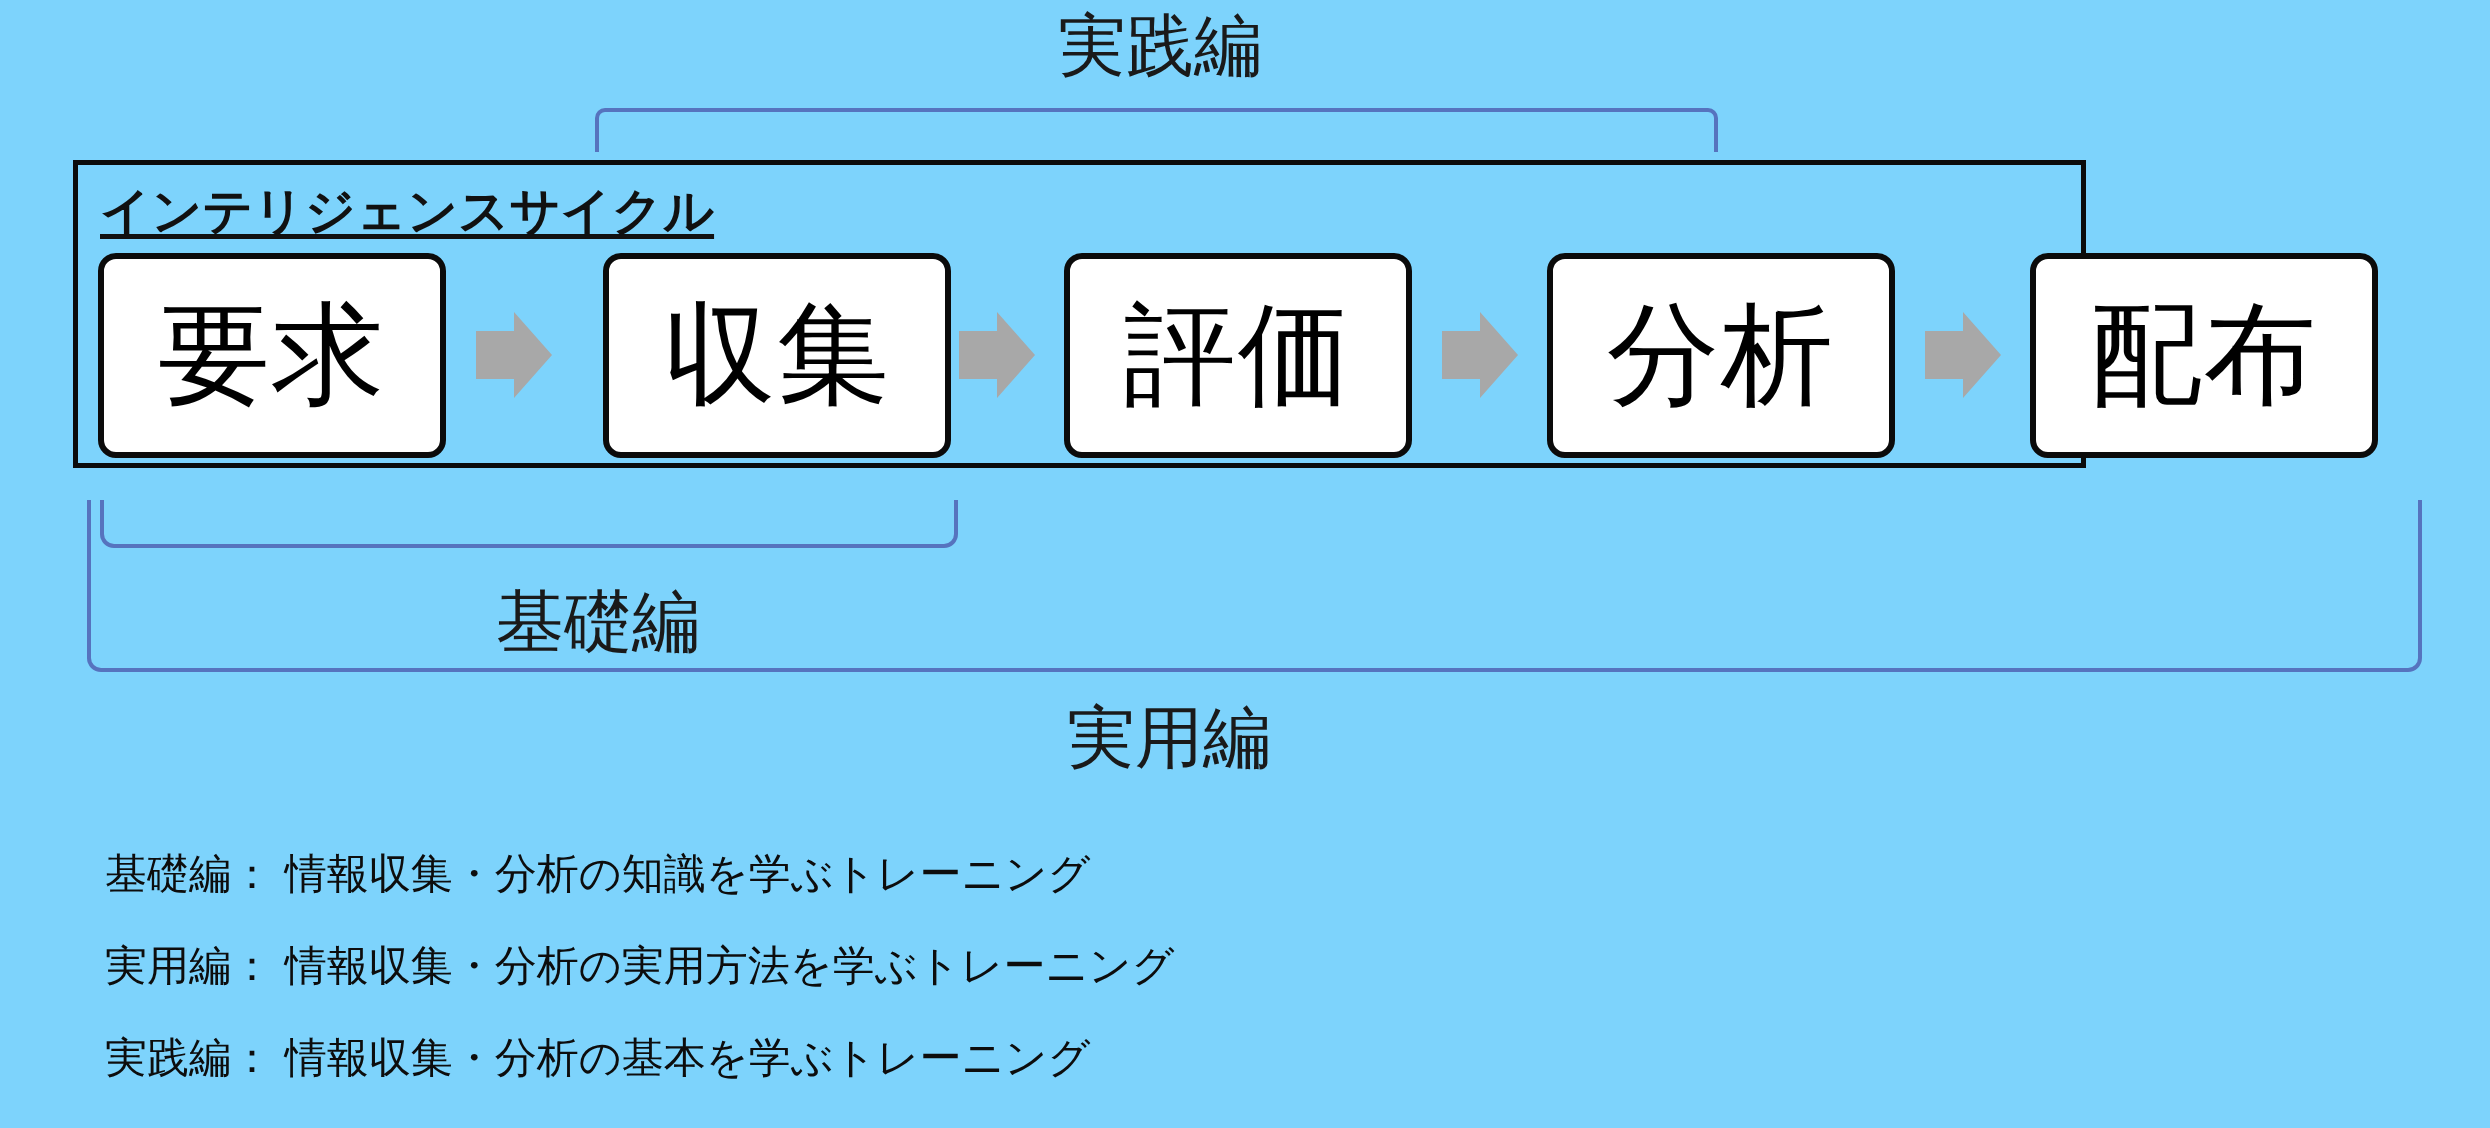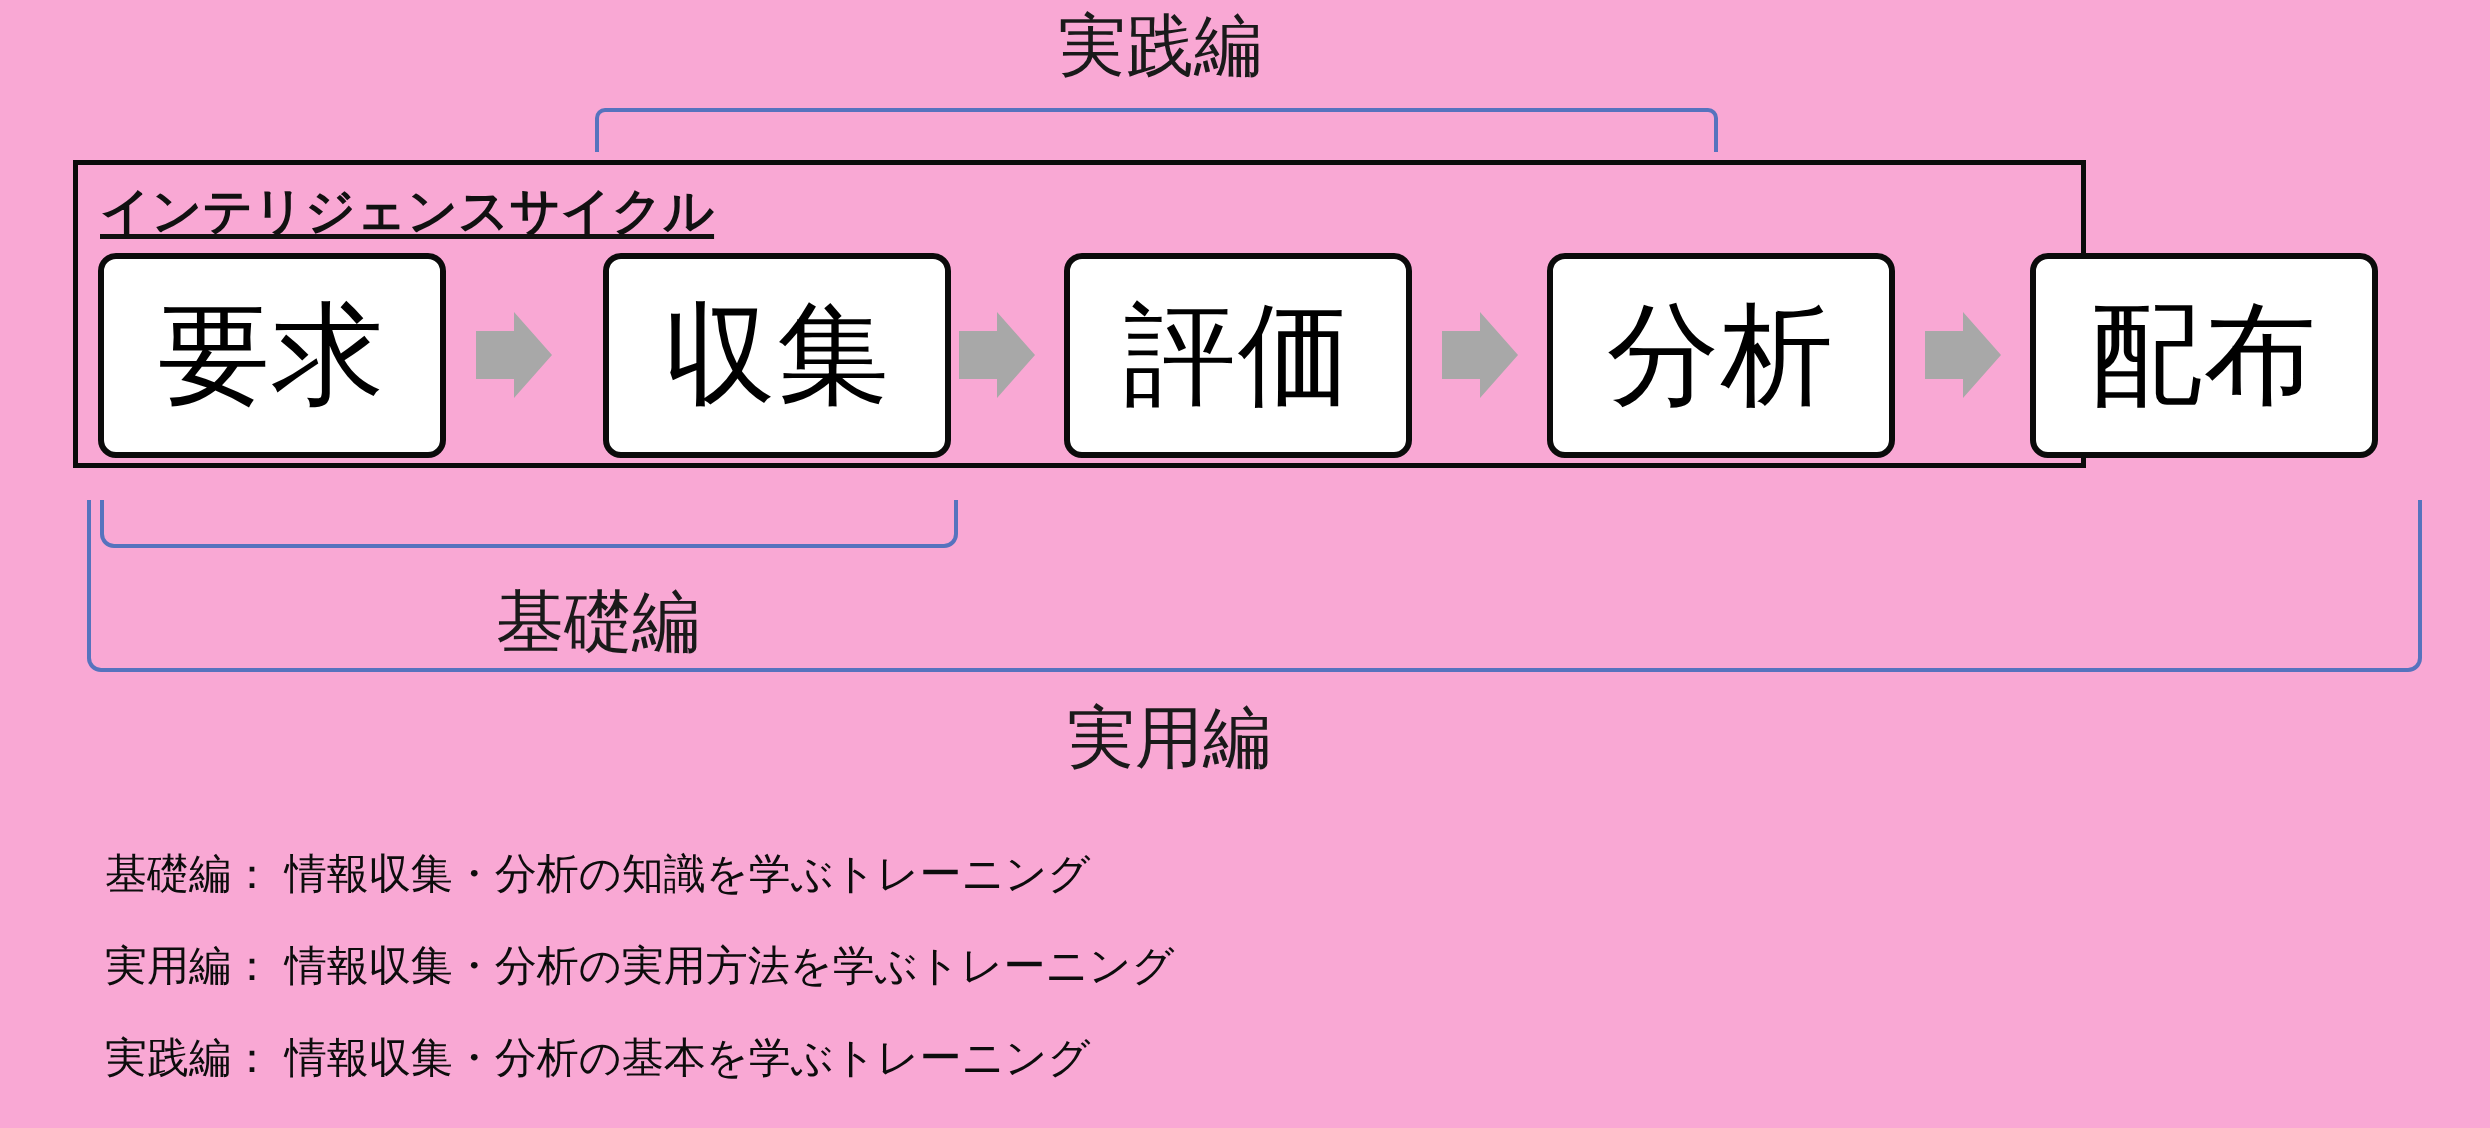--- a/index.html
+++ b/index.html
@@ -3,21 +3,21 @@
 <meta charset="utf-8">
 <style>
   html,body{margin:0;padding:0;}
   body{
     font-family:"Liberation Sans","DejaVu Sans",sans-serif;
     background:#d6dae3;
   }
   .canvas{
     position:relative;
     width:2490px;height:1128px;
-    background:#f9a8d4;
+    background:#7dd3fc;
     overflow:hidden;
     color:#111;
   }
   
   .bracket-label{
     position:absolute;
     transform:translateX(-50%);
     font-size:68px;
     line-height:1.1;
     color:#1a1a1a;

